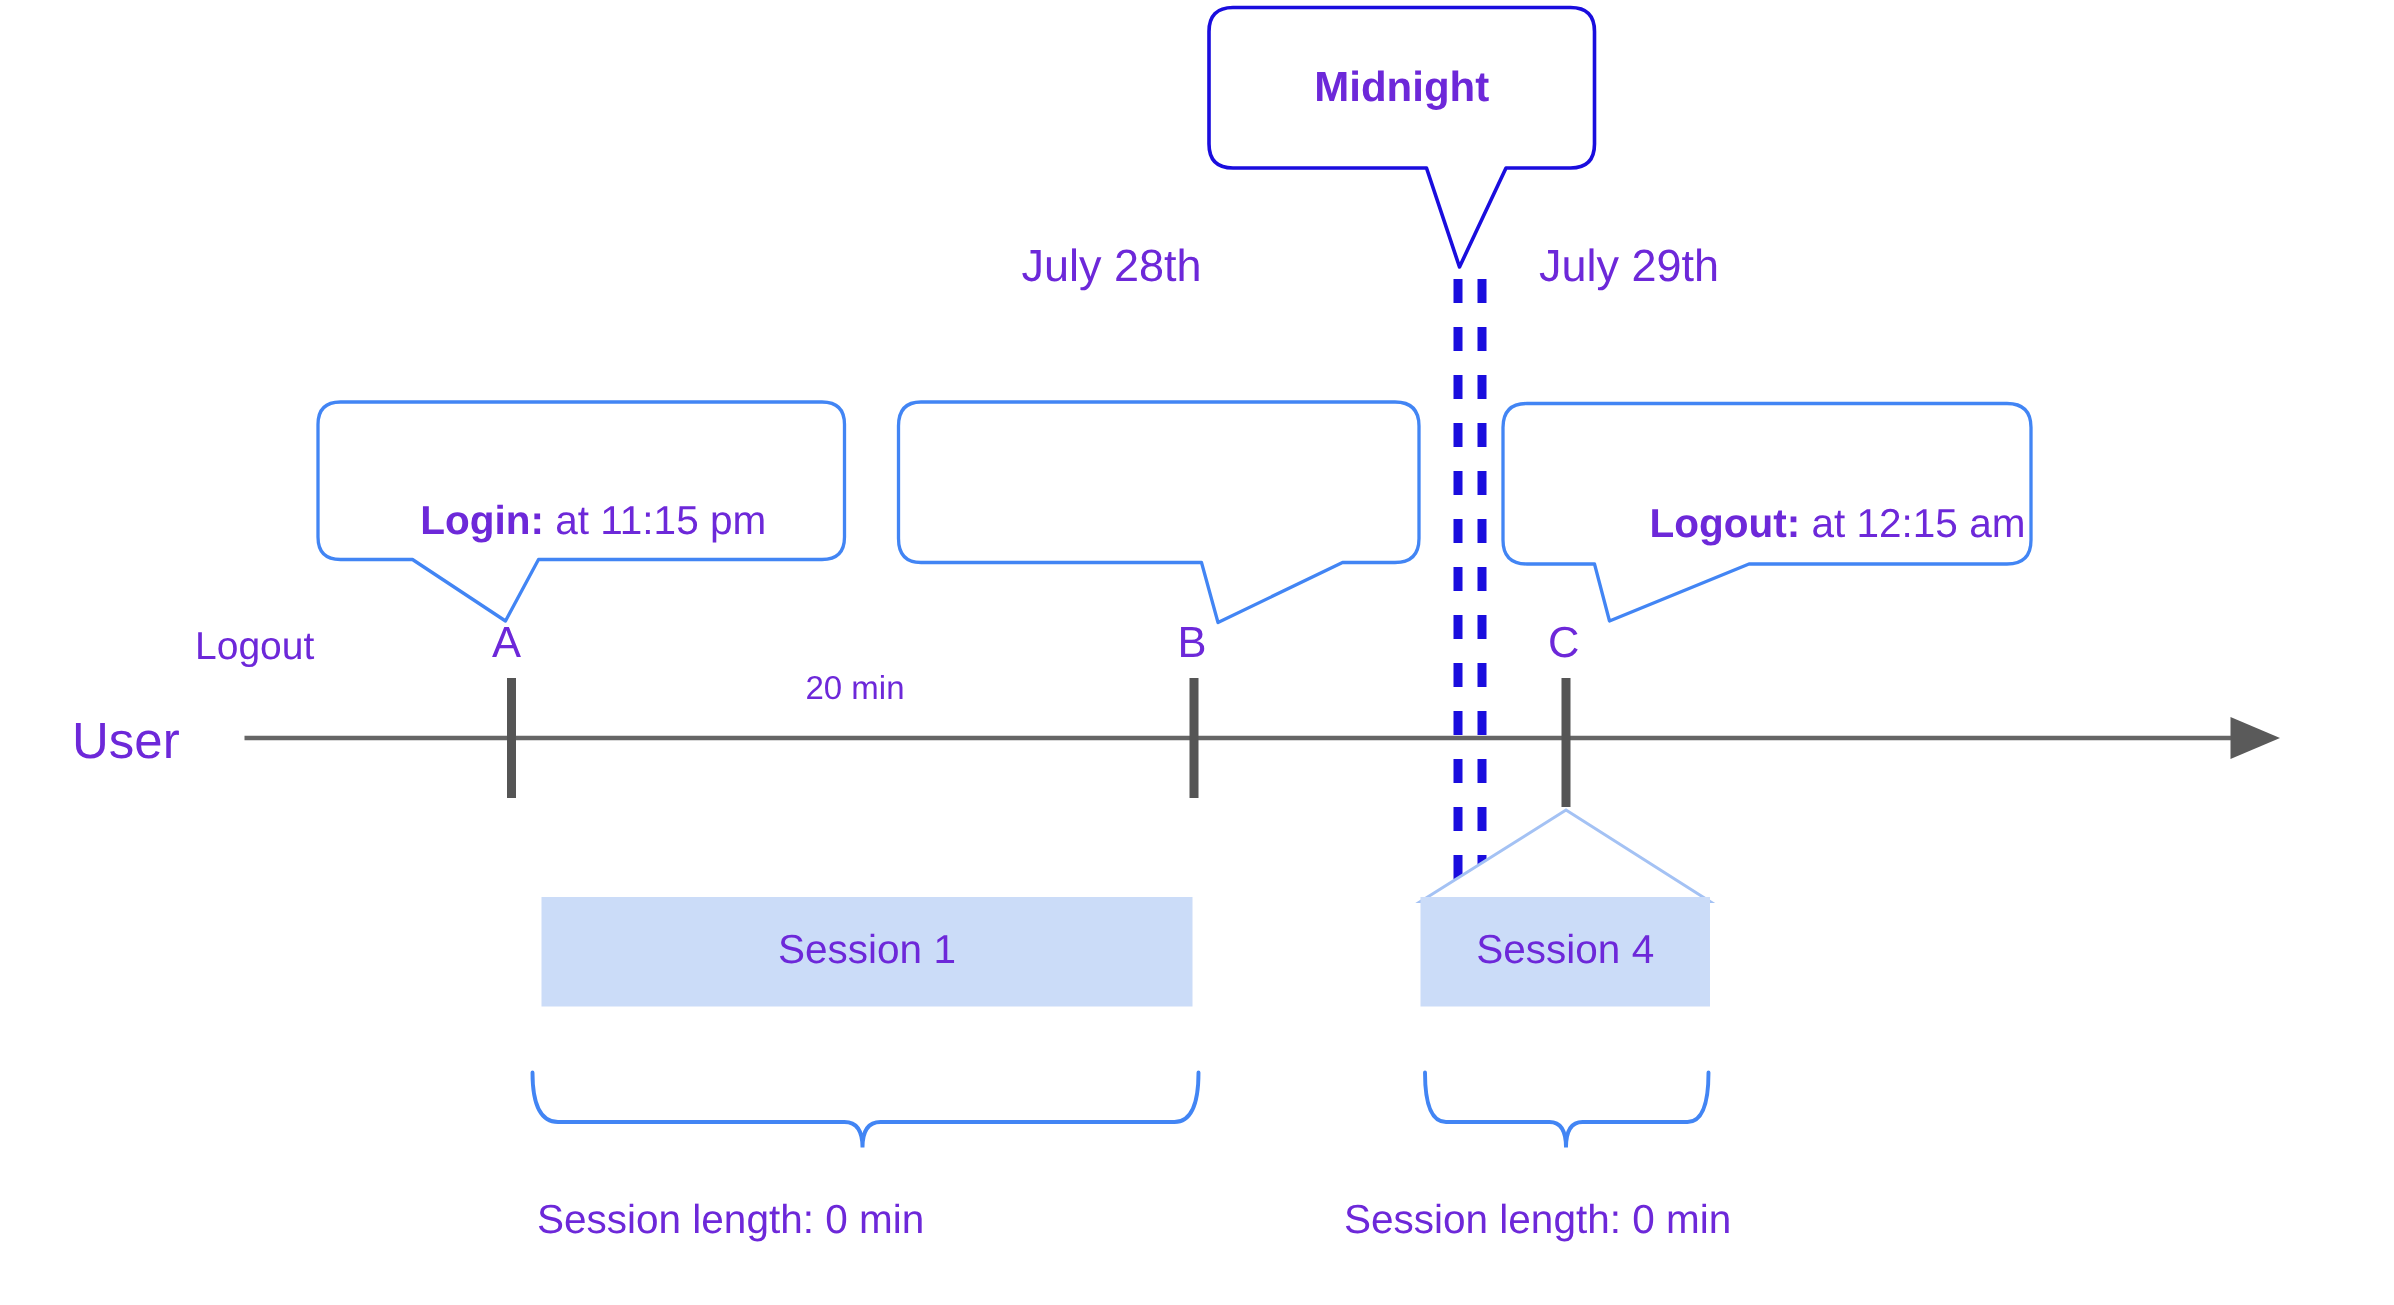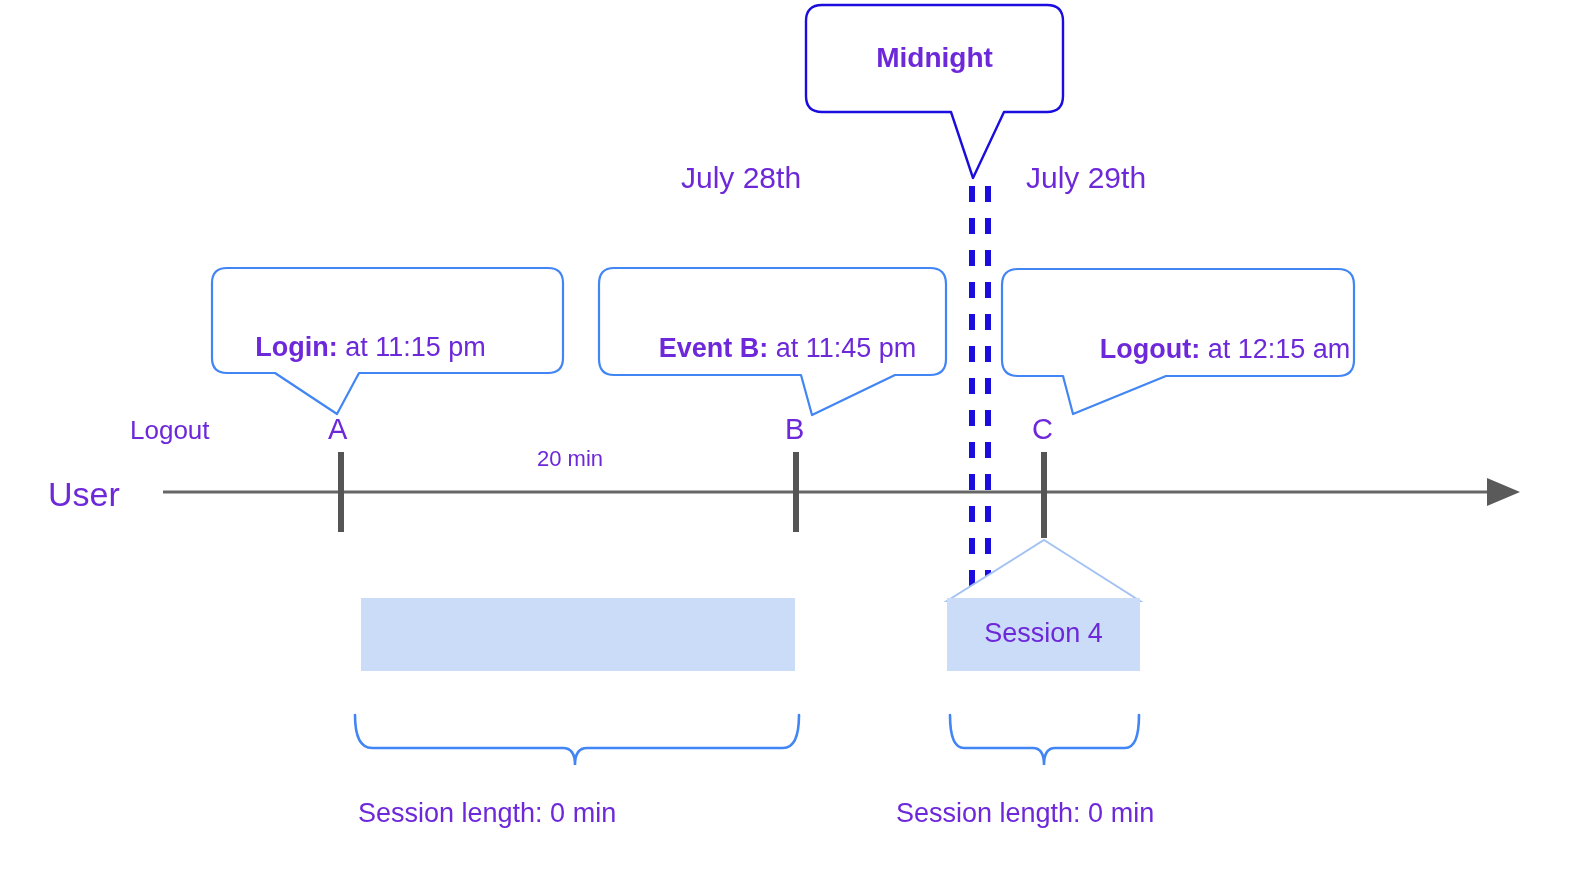--- a/index.html
+++ b/index.html
@@ -175,39 +175,37 @@
                L 1125 748
                Q 1139 748 1139 715"></path>
     </g>
   </svg>
 
   <div class="txt midnight-label" style="top:44px; left:806px; width:257px;">Midnight</div>
 
   <div class="txt date-label" style="top:163px; left:681px;">July 28th</div>
   <div class="txt date-label" style="top:163px; left:1026px;">July 29th</div>
 
-  <div class="txt" style="top:307px; left:212px; width:287px; text-align:center; font-size:27px;">
+  <div class="txt" style="top:307px; left:212px; width:287px; text-align:center; font-size:27px;padding-left:25px;">
     <b>Login:</b><span> at 11:15 pm</span>
   </div>
 
-  <div class="txt" style="top:308px; left:599px; width:347px; text-align:center; font-size:27px;">
-    <b>Event B:</b><span> at 11:45 pm</span>
-  </div>
 
   <div class="txt" style="top:309px; left:1002px; width:416px; text-align:center; font-size:27px;">
     <b>Logout:</b><span> at 12:15 am</span>
   </div>
 
   <div class="txt lane-label-events" style="top:417px; left:130px;">Logout</div>
   <div class="txt lane-label-user" style="top:477px; left:48px;text-align:center;">User</div>
 
   <div class="txt event-letter" style="top:415px; left:328px;">A</div>
   <div class="txt event-letter" style="top:415px; left:785px;">B</div>
   <div class="txt event-letter" style="top:415px; left:1032px;">C</div>
 
   <div class="txt dur-label" style="top:448px; left:537px;">20 min</div>
 
+  <div class="txt session-label" style="top:620px; left:361px; width:434px;">Session 1</div>
   <div class="txt session-label" style="top:620px; left:947px; width:193px;">Session 4</div>
 
   <div class="txt brace-label" style="top:800px; left:358px;">Session length: 0 min</div>
   <div class="txt brace-label" style="top:800px; left:896px;">Session length: 0 min</div>
 
 </div>
 
 </body></html>

